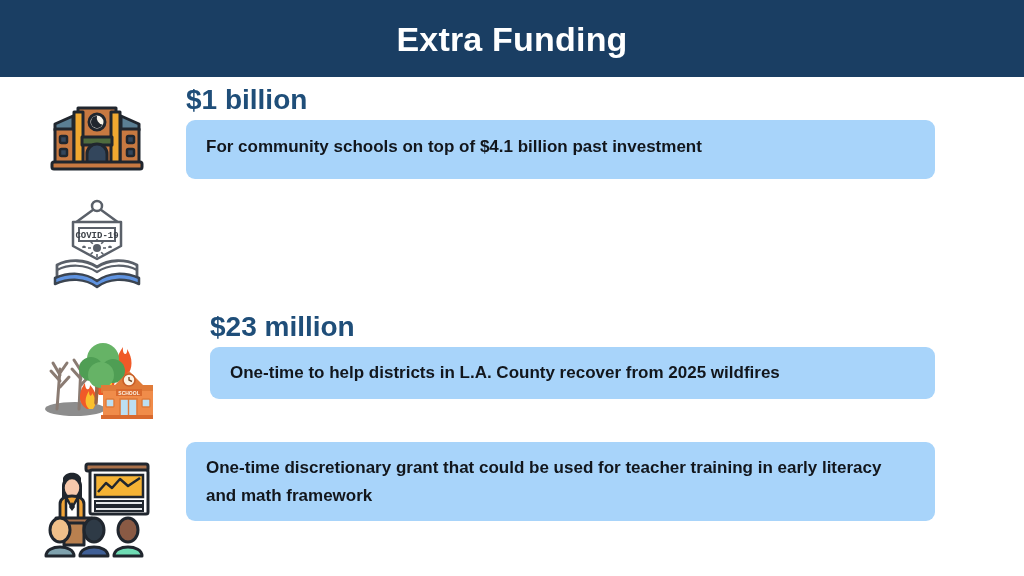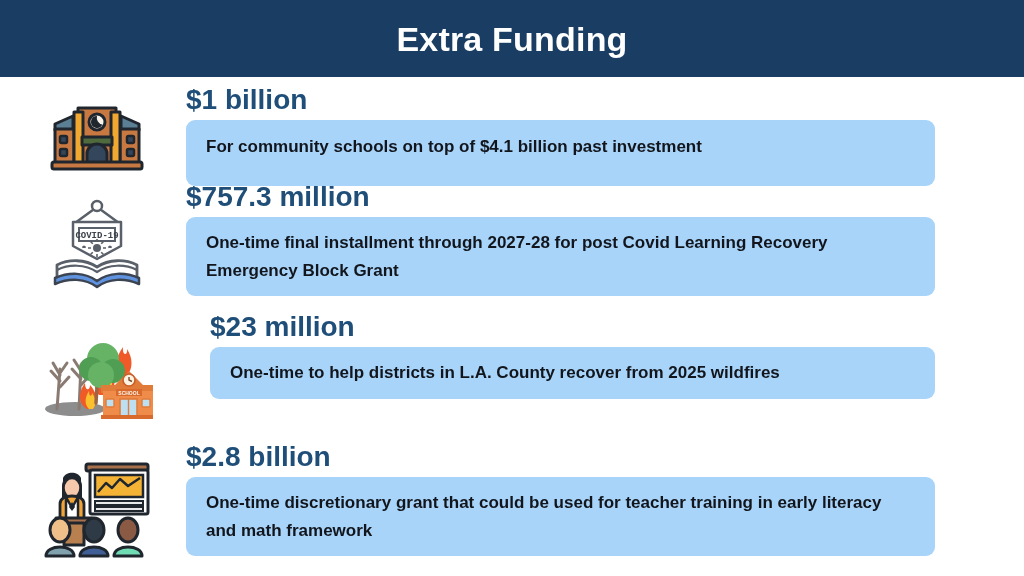--- a/index.html
+++ b/index.html
@@ -99,21 +99,21 @@
   .desc-box {
     background: #a8d4fa;
     border-radius: 9px;
     padding: 12px 20px;
     color: #12161c;
     font-size: 17px;
     font-weight: bold;
     line-height: 1.62;
   }
 
-  .row-1 .desc-box { padding-top: 13px; padding-bottom: 25px; }
+  .row-1 .desc-box { padding-top: 13px; padding-bottom: 18px; }
 </style>
 </head>
 <body>
 
 <div class="page">
 
   <div class="header">
     <div class="header-title">Extra Funding</div>
   </div>
 
@@ -172,24 +172,20 @@
             <path d="M48 45 L48 42 M48 57 L48 60 M42 51 L39 51 M54 51 L57 51 M43.8 46.8 L41.7 44.7 M52.2 46.8 L54.3 44.7 M43.8 55.2 L41.7 57.3 M52.2 55.2 L54.3 57.3"></path>
           </g>
           <path d="M35 49 l1.6 1.6 M33.4 50.6 l1.6 -1.6" stroke="#5a6069" stroke-width="1.6"></path>
           <path d="M61 49 l1.6 1.6 M59.4 50.6 l1.6 -1.6" stroke="#5a6069" stroke-width="1.6"></path>
 
           <path d="M8 68 C20 62 36 62 48 70 C60 62 76 62 88 68 L88 84 C76 78 60 78 48 86 C36 78 20 78 8 84 Z" fill="#ffffff" stroke="#5a6069" stroke-width="2.8" stroke-linejoin="round"></path>
           <path d="M8 73 C20 67 36 67 48 75 C60 67 76 67 88 73" fill="none" stroke="#5a6069" stroke-width="2.2"></path>
 
           <path d="M6 81 C20 75 36 75 48 84 C60 75 76 75 90 81 L90 87 C76 81 60 81 48 90 C36 81 20 81 6 87 Z" fill="#5f93e0" stroke="#3b4450" stroke-width="2.5" stroke-linejoin="round"></path>
         </svg>
-      </div>
-      <div class="content-cell">
-        <div class="amount">$757.3 million</div>
-        <div class="desc-box">One-time final installment through 2027-28 for post Covid Learning Recovery Emergency Block Grant</div>
       </div>
     </div>
 
     <div class="row row-3">
       <div class="icon-cell">
         <svg width="112" height="94" viewBox="0 0 112 94" aria-hidden="true">
 
           <ellipse cx="34" cy="80" rx="30" ry="7" fill="#8d8d8d"></ellipse>
 
           <g stroke="#8a7b72" stroke-width="3" fill="none" stroke-linecap="round">
@@ -270,19 +266,18 @@
             <ellipse cx="52" cy="74" rx="10" ry="12" fill="#2e3a46" stroke="#20262e" stroke-width="3"></ellipse>
             <path d="M38 100 C38 88 66 88 66 100 Z" fill="#3f5f96" stroke="#20262e" stroke-width="3" stroke-linejoin="round"></path>
           </g>
           <g>
             <ellipse cx="86" cy="74" rx="10" ry="12" fill="#8a5a44" stroke="#20262e" stroke-width="3"></ellipse>
             <path d="M72 100 C72 88 100 88 100 100 Z" fill="#6fdcb4" stroke="#20262e" stroke-width="3" stroke-linejoin="round"></path>
           </g>
         </svg>
       </div>
       <div class="content-cell">
-        <div class="amount">$2.8 billion</div>
         <div class="desc-box">One-time discretionary grant that could be used for teacher training in early literacy and math framework</div>
       </div>
     </div>
 
   </div>
 </div>
 
 </body></html>

